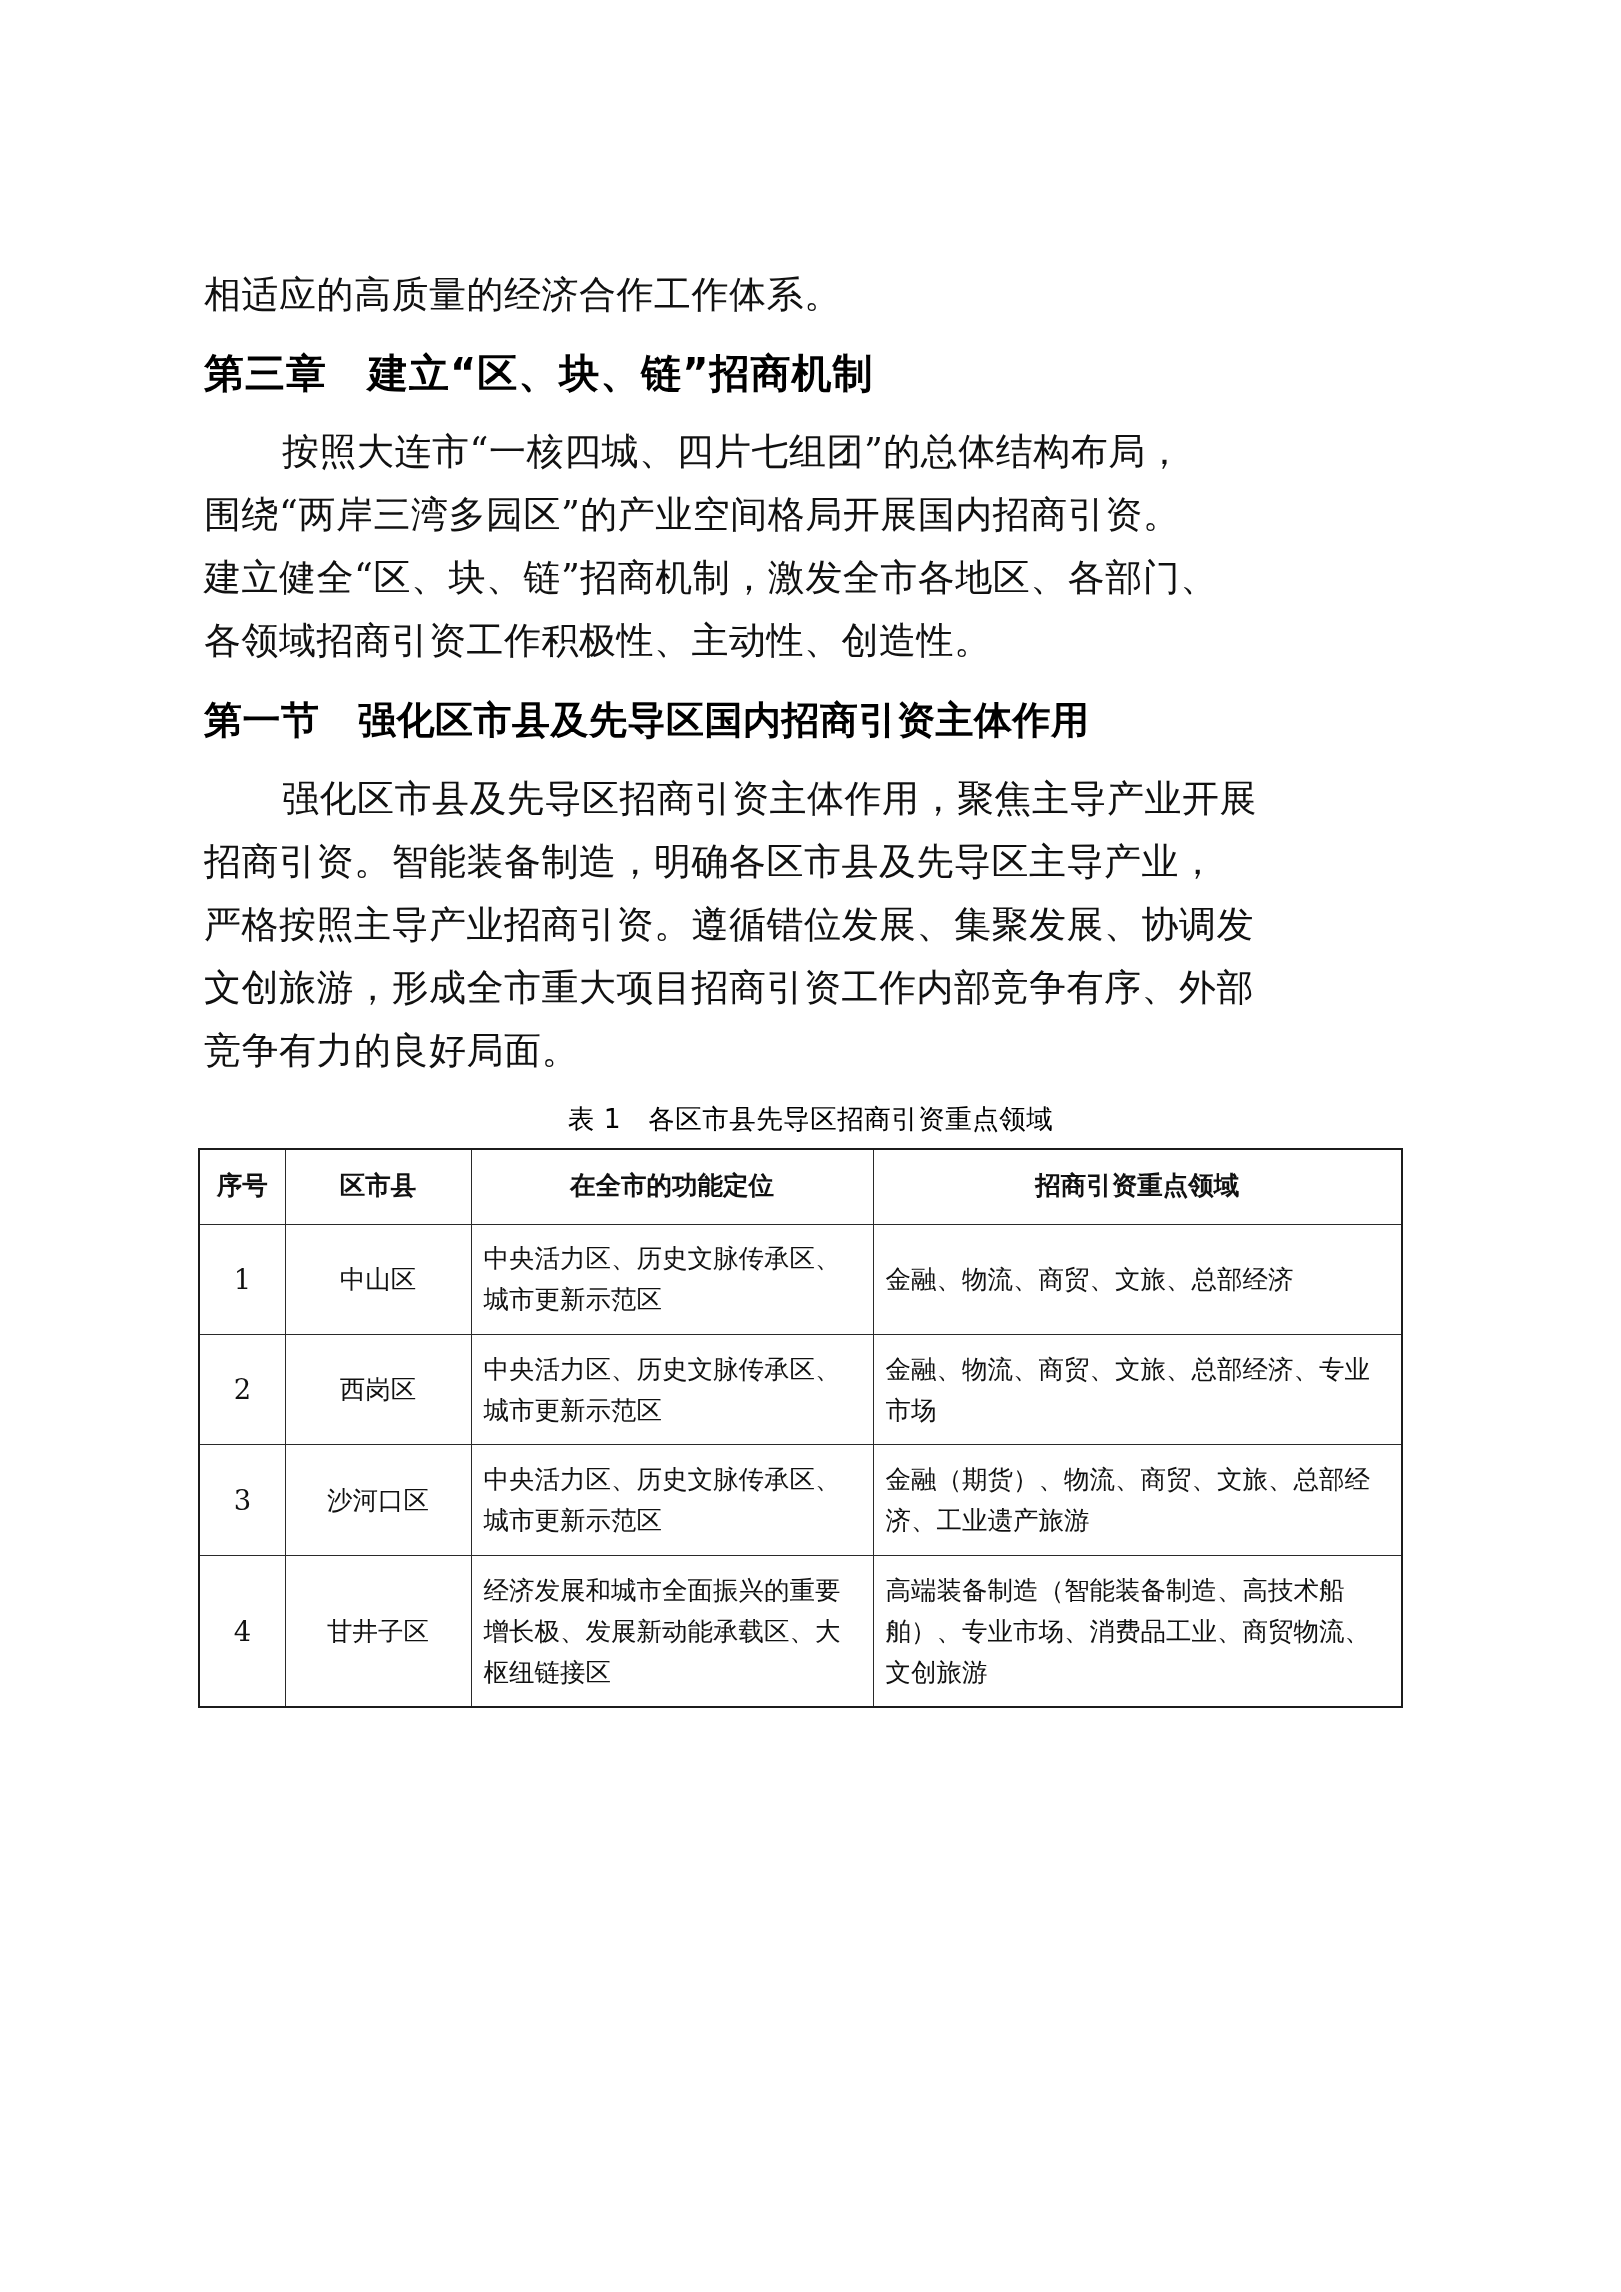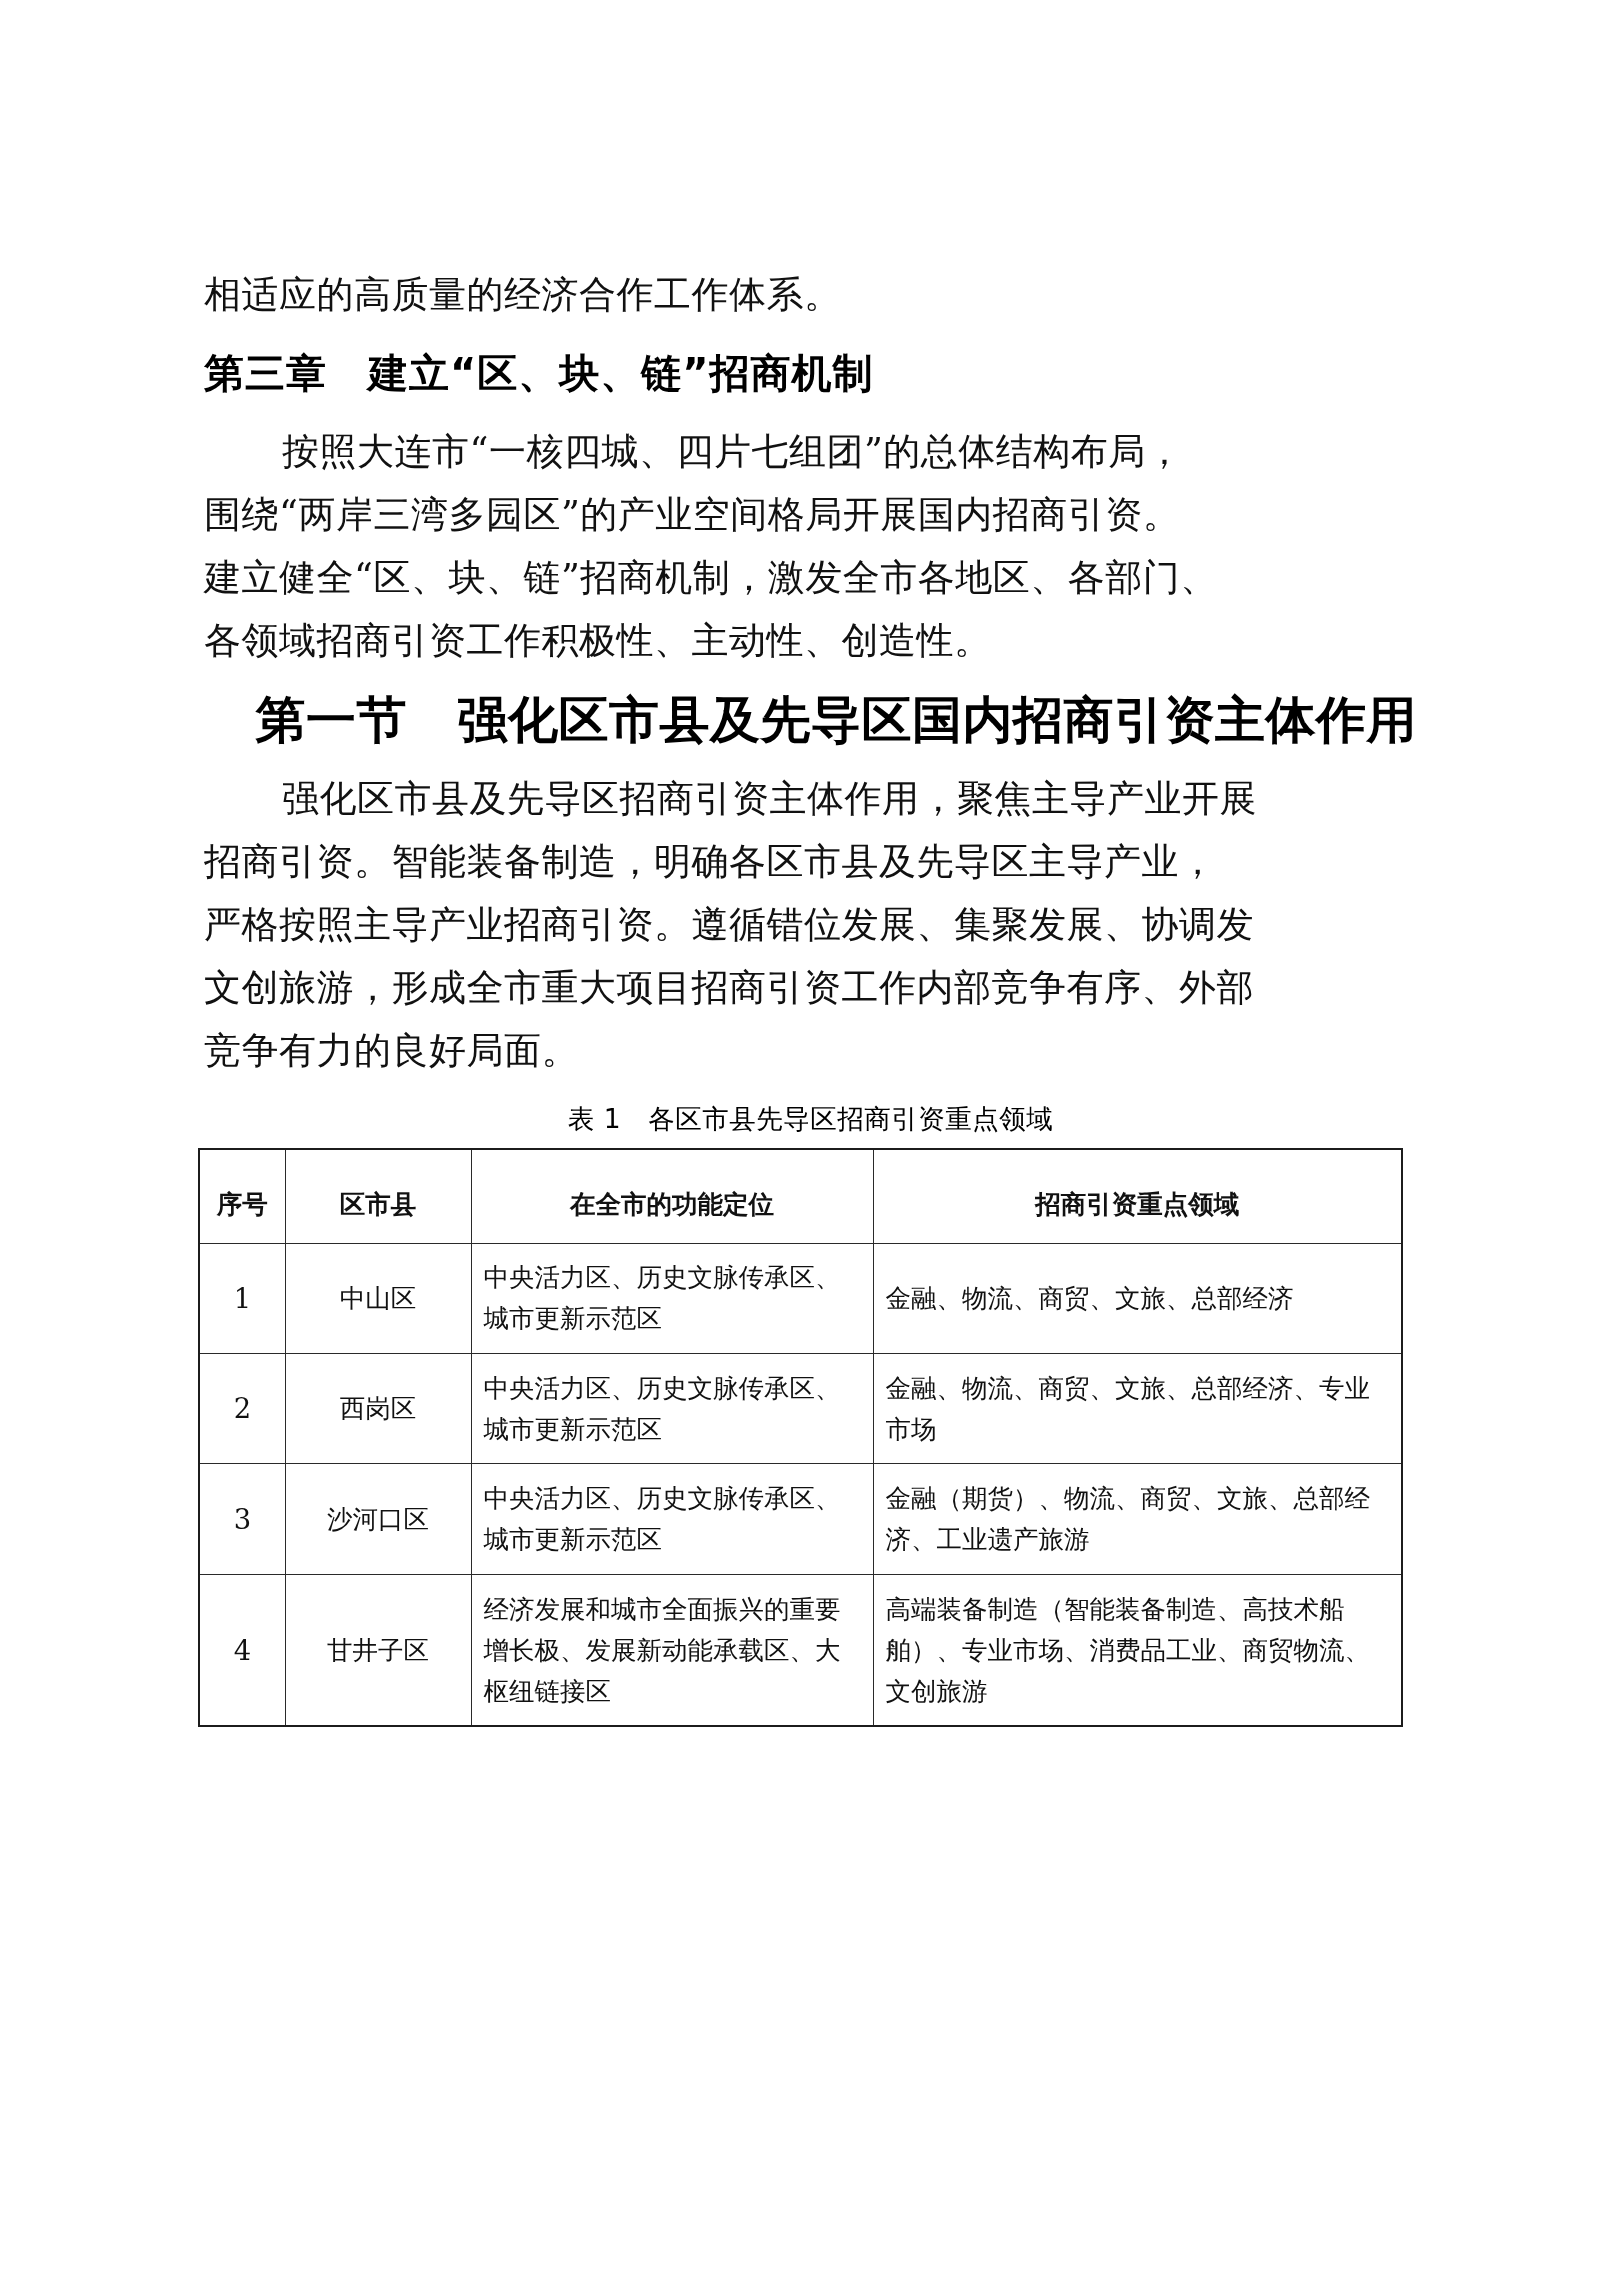--- a/index.html
+++ b/index.html
@@ -47,23 +47,23 @@
     font-size: 40px;
     line-height: 63px;
     text-align: left;
     letter-spacing: 1px;
     color: #000000;
     white-space: nowrap;
   }
   .section-heading {
     font-family: "DejaVu Serif", "Liberation Serif", serif;
     font-weight: bold;
-    font-size: 50px;
+    font-size: 38px;
     line-height: 63px;
-    text-align: right;
+    text-align: left;
     letter-spacing: 0.5px;
     color: #000000;
     white-space: nowrap;
   }
 
   .spacer-sm { height: 15.7px; }
 
   
   .table-caption {
     font-family: "DejaVu Sans", "Liberation Sans", sans-serif;
@@ -88,21 +88,21 @@
     padding: 13.7px 11.8px;
     font-size: 25.5px;
     line-height: 41px;
     color: #111111;
     vertical-align: middle;
     font-weight: normal;
   }
   table.data-table thead th {
     font-weight: bold;
     text-align: center;
-    padding-top: 34px;
+    padding-top: 15px;
     padding-bottom: 17.6px;
     font-size: 25.5px;
   }
   .col-no    { width: 86px;  text-align: center; }
   .col-dist  { width: 186px; text-align: center; }
   .col-role  { width: 402px; text-align: left; }
   .col-focus { width: 529px; text-align: left; }
 
   table.data-table tbody td.cell-no,
   table.data-table tbody td.cell-dist {

